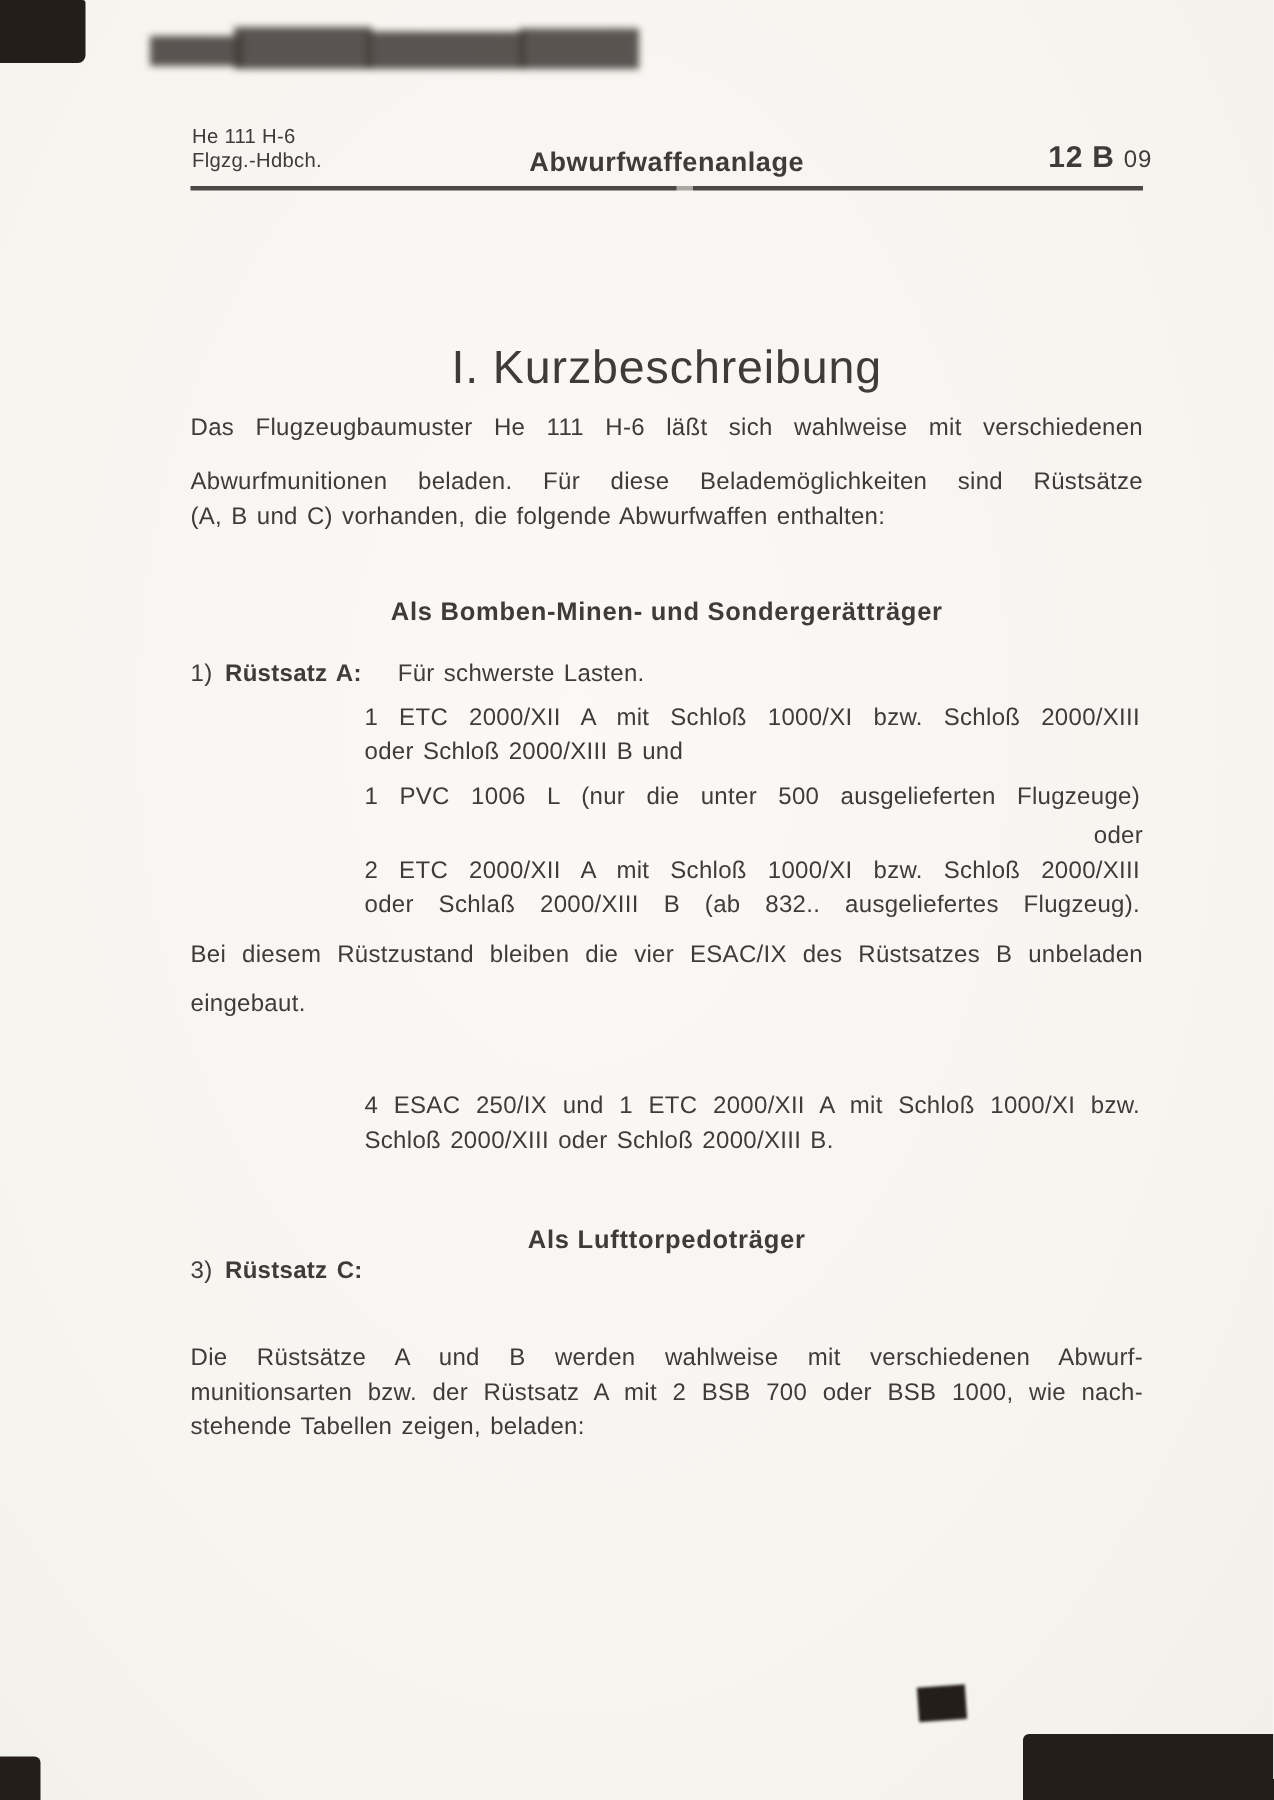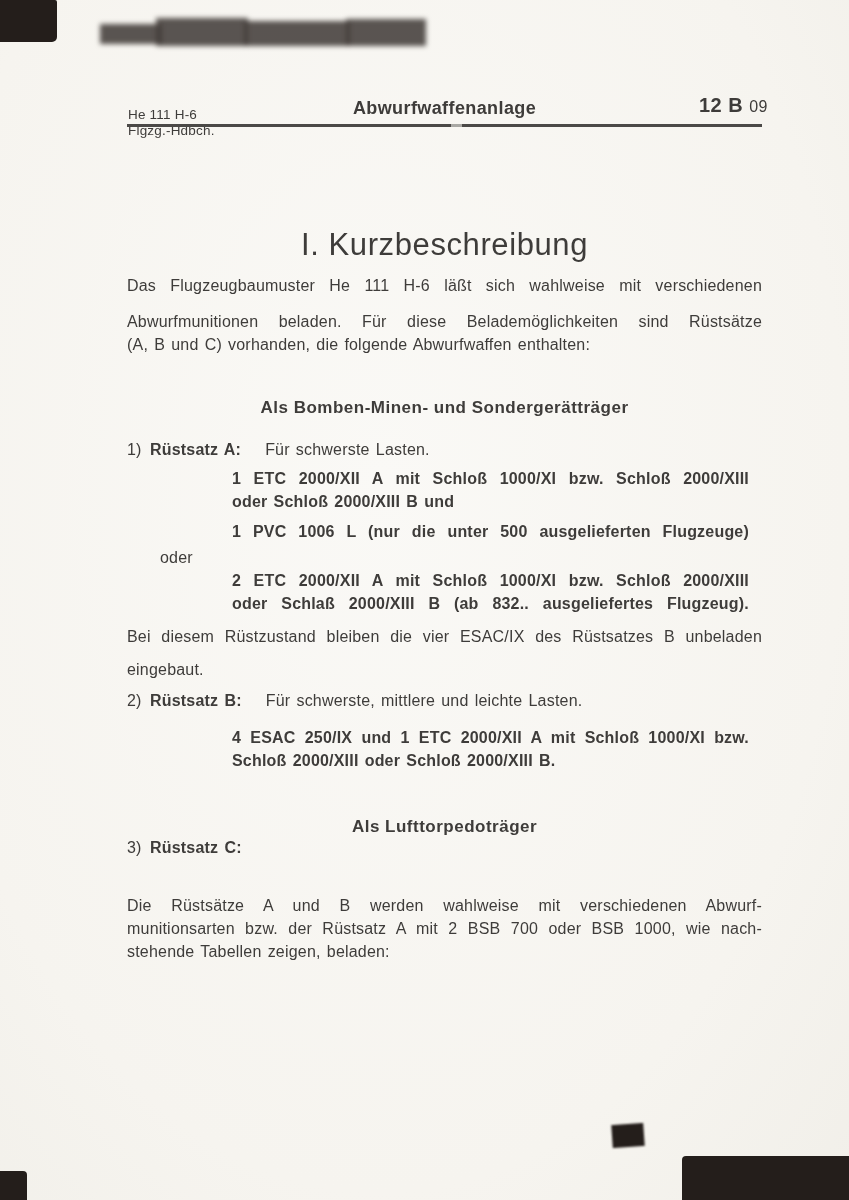--- a/index.html
+++ b/index.html
@@ -12,25 +12,25 @@
     font-family:"Liberation Sans", sans-serif;
     color:#3e3c3a;
   }
   .line{
     position:absolute;left:127px;width:635px;
     font-size:16px;line-height:20px;
     letter-spacing:.2px;word-spacing:1.5px;
     white-space:nowrap;
   }
   .just{white-space:normal;text-align:justify;text-align-last:justify;}
-  .indent{left:232px;width:517px;font-weight:bold;}
+  .indent{left:243px;width:517px;}
   .b{font-weight:700;}
-  .center{text-align:left;white-space:normal;}
+  .center{text-align:right;white-space:normal;}
   
-  .hdr-small{position:absolute;left:128px;font-size:13.5px;line-height:16px;letter-spacing:.2px;margin-top:24px;}
+  .hdr-small{position:absolute;left:128px;font-size:13.5px;line-height:16px;letter-spacing:.2px;}
   .hdr-title{position:absolute;left:127px;width:635px;text-align:center;font-size:18px;font-weight:700;letter-spacing:.4px;}
   .hdr-page{position:absolute;left:560px;width:208px;text-align:right;font-size:20px;font-weight:700;letter-spacing:.5px;}
   .hdr-page .sub{font-size:16px;font-weight:400;}
   .rule{position:absolute;left:127px;top:124px;width:635px;height:2.5px;background:#4b4947;}
   .rule-gap{position:absolute;left:451px;top:123px;width:11px;height:5px;background:#f7f5f1;opacity:.55;}
   .doc-title{position:absolute;left:127px;width:635px;text-align:center;font-size:31px;font-weight:400;letter-spacing:.6px;}
   .subhead{position:absolute;left:127px;width:635px;text-align:center;font-size:17px;font-weight:700;letter-spacing:.5px;}
   .num{display:inline-block;width:23px;}
   .lbl{display:inline-block;margin-right:24px;}
   
@@ -78,21 +78,20 @@
   <div class="line indent just" style="top:469px;">1 ETC 2000/XII A mit Schloß 1000/XI bzw. Schloß 2000/XIII</div>
   <div class="line indent" style="top:492px;">oder Schloß 2000/XIII B und</div>
   <div class="line indent just" style="top:522px;">1 PVC 1006 L (nur die unter 500 ausgelieferten Flugzeuge)</div>
   <div class="line center" style="top:548px;left:160px;width:602px;">oder</div>
   <div class="line indent just" style="top:571px;">2 ETC 2000/XII A mit Schloß 1000/XI bzw. Schloß 2000/XIII</div>
   <div class="line indent just" style="top:594px;">oder Schlaß 2000/XIII B (ab 832.. ausgeliefertes Flugzeug).</div>
 
   <div class="line just" style="top:627px;">Bei diesem Rüstzustand bleiben die vier ESAC/IX des Rüstsatzes B unbeladen</div>
   <div class="line" style="top:650px;margin-top:10px;">eingebaut.</div>
 
-  <div class="line" style="top:691px;"><span class="num">2)</span><span class="lbl b">Rüstsatz B:</span><span>Für schwerste, mittlere und leichte Lasten.</span></div>
 
   <div class="line indent just" style="top:728px;">4 ESAC 250/IX und 1 ETC 2000/XII A mit Schloß 1000/XI bzw.</div>
   <div class="line indent" style="top:751px;">Schloß 2000/XIII oder Schloß 2000/XIII B.</div>
 
   <div class="subhead" style="top:817px;">Als Lufttorpedoträger</div>
   <div class="line" style="top:838px;"><span class="num">3)</span><span class="lbl b">Rüstsatz C:</span></div>
 
   <div class="line just" style="top:896px;">Die Rüstsätze A und B werden wahlweise mit verschiedenen Abwurf-</div>
   <div class="line just" style="top:919px;">munitionsarten bzw. der Rüstsatz A mit 2 BSB 700 oder BSB 1000, wie nach-</div>
   <div class="line" style="top:942px;">stehende Tabellen zeigen, beladen:</div>

